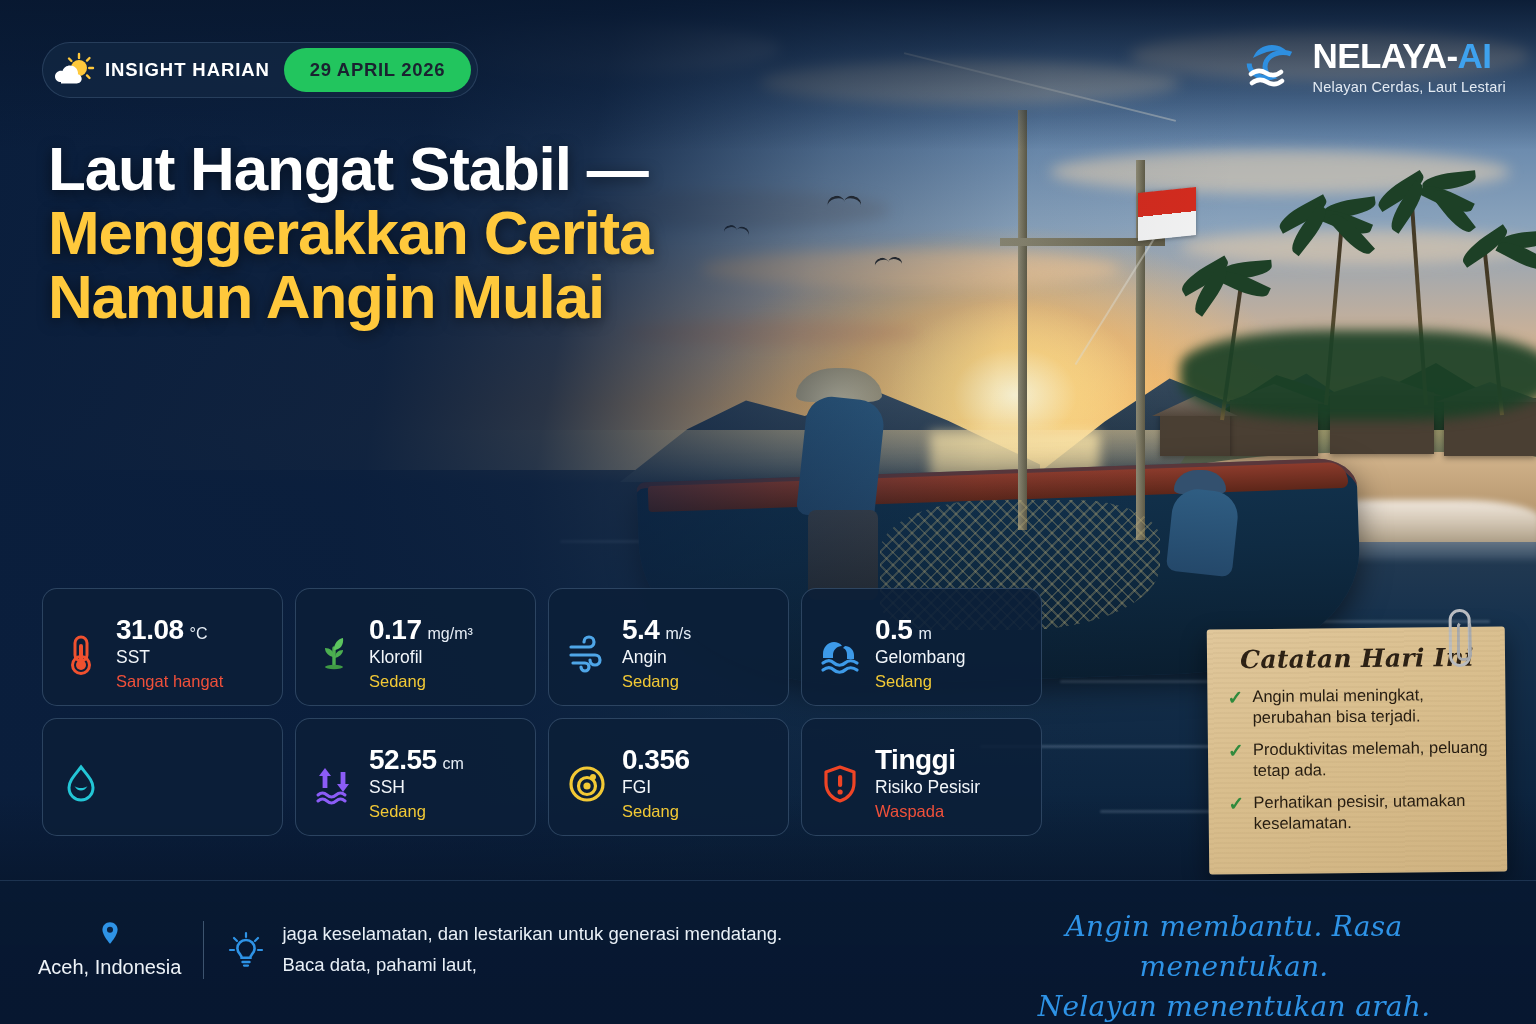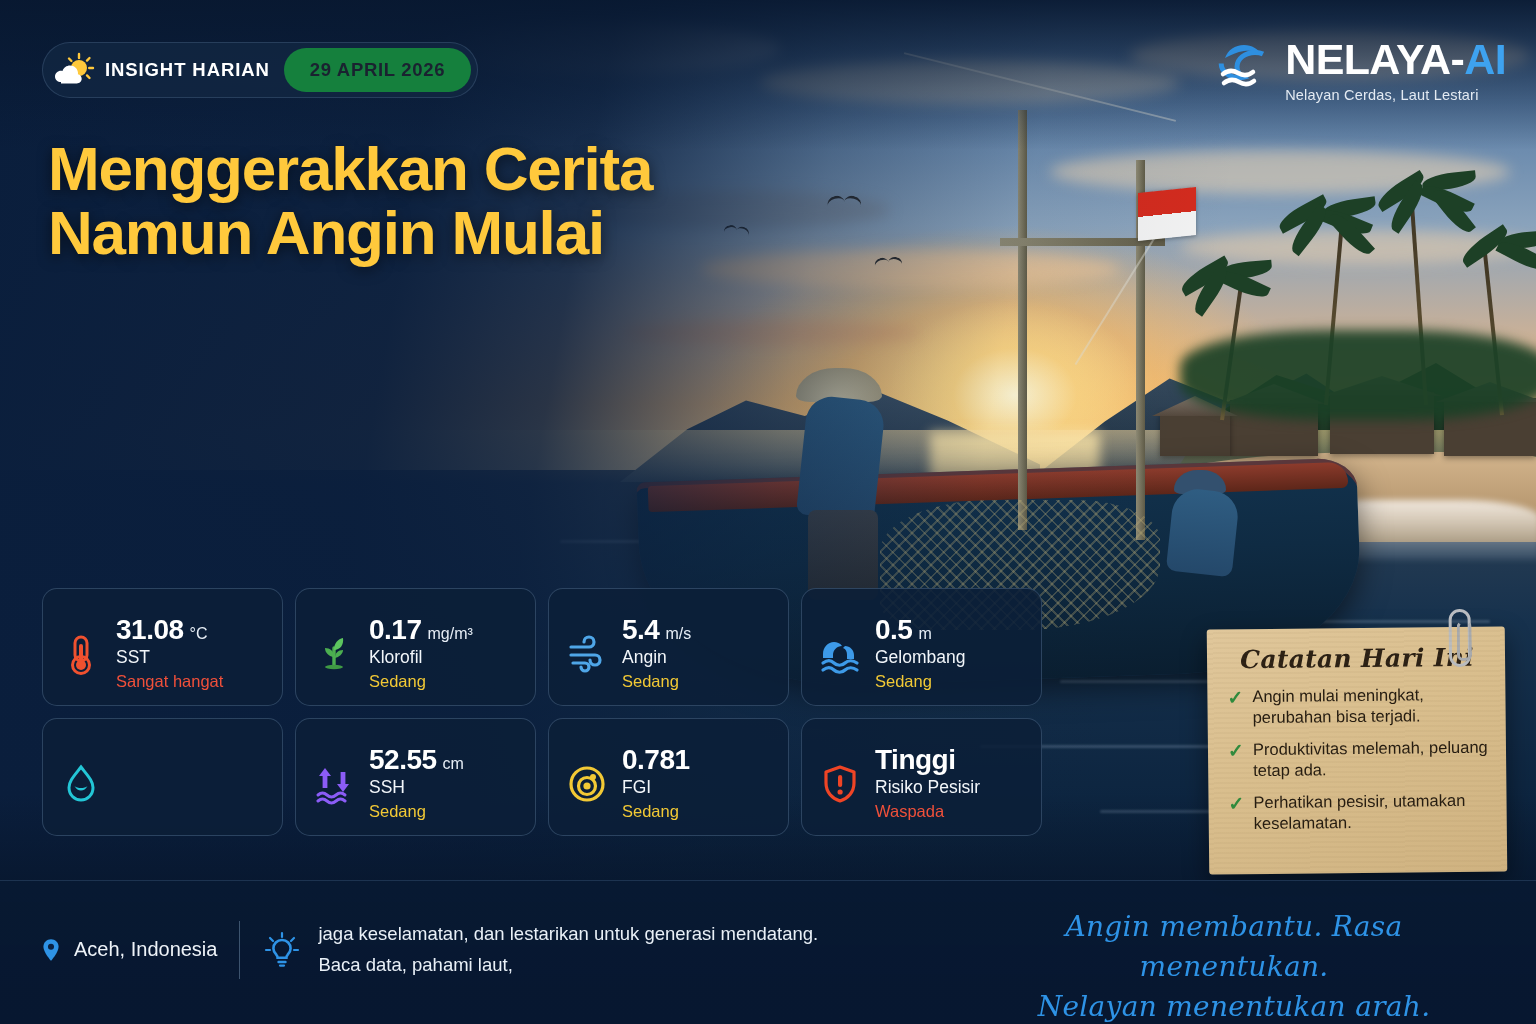--- a/index.html
+++ b/index.html
@@ -138,29 +138,29 @@
     border-radius:28px; padding:0 6px 0 8px;
   }
   .wx-icon {
     width:44px; height:44px; position:relative; flex:none; margin-right:6px;
   }
   .hdr-label {
     color:#ffffff; font-size:18.5px; font-weight:700; letter-spacing:.9px;
     padding:0 14px 0 4px; white-space:nowrap;
   }
   .date-pill {
-    background:#15803d; color:#1a2230; font-size:18.5px; font-weight:700;
+    background:#22c55e; color:#1a2230; font-size:18.5px; font-weight:700;
     letter-spacing:.7px; border-radius:24px; padding:11px 26px; white-space:nowrap;
   }
 
   .brand { position:absolute; right:30px; top:36px; display:flex; align-items:flex-start; gap:12px; }
   .brand-mark { width:56px; height:56px; flex:none; }
   .brand-text { padding-top:2px; }
   .brand-name {
-    font-size:43px; font-weight:800; letter-spacing:-0.6px; line-height:1;
+    font-size:35px; font-weight:800; letter-spacing:-0.6px; line-height:1;
     color:#ffffff; white-space:nowrap;
   }
   .brand-name .ai { color:#3ea2ef; }
   .brand-tag {
     color:#e3eaf2; font-size:14.5px; margin-top:6px; letter-spacing:.2px; white-space:nowrap;
   }
 
   
   .headline { position:absolute; left:48px; top:137px; width:760px; }
   .h-line {
@@ -226,21 +226,21 @@
   .note-check { color:#2e8b3d; font-size:19px; font-weight:800; line-height:1.22; flex:none; }
   .note-text { color:#241b10; font-size:16.5px; line-height:1.27; }
 
   
   .footer {
     position:absolute; left:0; bottom:0; width:1536px; height:144px;
     background:linear-gradient(180deg, rgba(8,25,50,.96), #071730);
     border-top:1px solid rgba(120,165,210,.20);
   }
   .foot-left { position:absolute; left:38px; top:38px; display:flex; align-items:center; gap:22px; }
-  .loc { display:flex; align-items:center; gap:10px; }
+  .loc { display:flex; align-items:center; gap:10px;flex-direction:column; }
   .loc-name { color:#eef3f8; font-size:20px; }
   .divider { width:1px; height:58px; background:rgba(160,195,225,.35); }
   .tipwrap { display:flex; align-items:center; gap:16px; }
   .tip-text { color:#e9f0f7; font-size:18.5px; line-height:1.65; }
   .foot-right {
     position:absolute; right:52px; top:26px; width:500px; text-align:center;
   }
   .script {
     font-family:"DejaVu Serif", serif; font-style:italic; color:#2e93e6;
     font-size:28px; line-height:1.42; letter-spacing:.3px;
@@ -383,20 +383,21 @@
         <path d="M7 47c5-4 10-4 15-1s10 3 15-1" fill="none" stroke="#ffffff" stroke-width="4.5" stroke-linecap="round"></path>
       </svg>
     </span>
     <span class="brand-text">
       <span class="brand-name"><span>NELAYA-</span><span class="ai">AI</span></span>
       <div class="brand-tag">Nelayan Cerdas, Laut Lestari</div>
     </span>
   </div>
 
   <div class="headline">
+    <div class="h-line h1">Laut Hangat Stabil —</div>
     <div class="h-line h3">Menggerakkan Cerita</div>
     <div class="h-line h2">Namun Angin Mulai</div>
   </div>
 
   <div class="metrics">
 
     <div class="card">
       <span class="card-ico">
         <svg viewBox="0 0 44 44" width="44" height="44">
           <rect x="16" y="5" width="12" height="24" rx="6" fill="none" stroke="#f0512f" stroke-width="3"></rect>
@@ -508,21 +509,21 @@
       <span class="card-ico">
         <svg viewBox="0 0 44 44" width="44" height="44">
           <circle cx="22" cy="22" r="16" fill="none" stroke="#f2c935" stroke-width="3.2"></circle>
           <circle cx="22" cy="24" r="8.5" fill="none" stroke="#f2c935" stroke-width="3.2"></circle>
           <circle cx="22" cy="24" r="3.6" fill="#f2c935"></circle>
           <circle cx="28" cy="15" r="3" fill="#f2c935"></circle>
         </svg>
       </span>
       <span class="card-body">
         <span class="card-top">
-          <span class="card-val">0.781</span>
+          <span class="card-val">0.356</span>
           <span class="card-unit"></span>
         </span>
         <div class="card-name">FGI</div>
         <div class="card-status" style="color:#f2c935">Sedang</div>
       </span>
     </div>
 
     <div class="card">
       <span class="card-ico">
         <svg viewBox="0 0 44 44" width="44" height="44">

